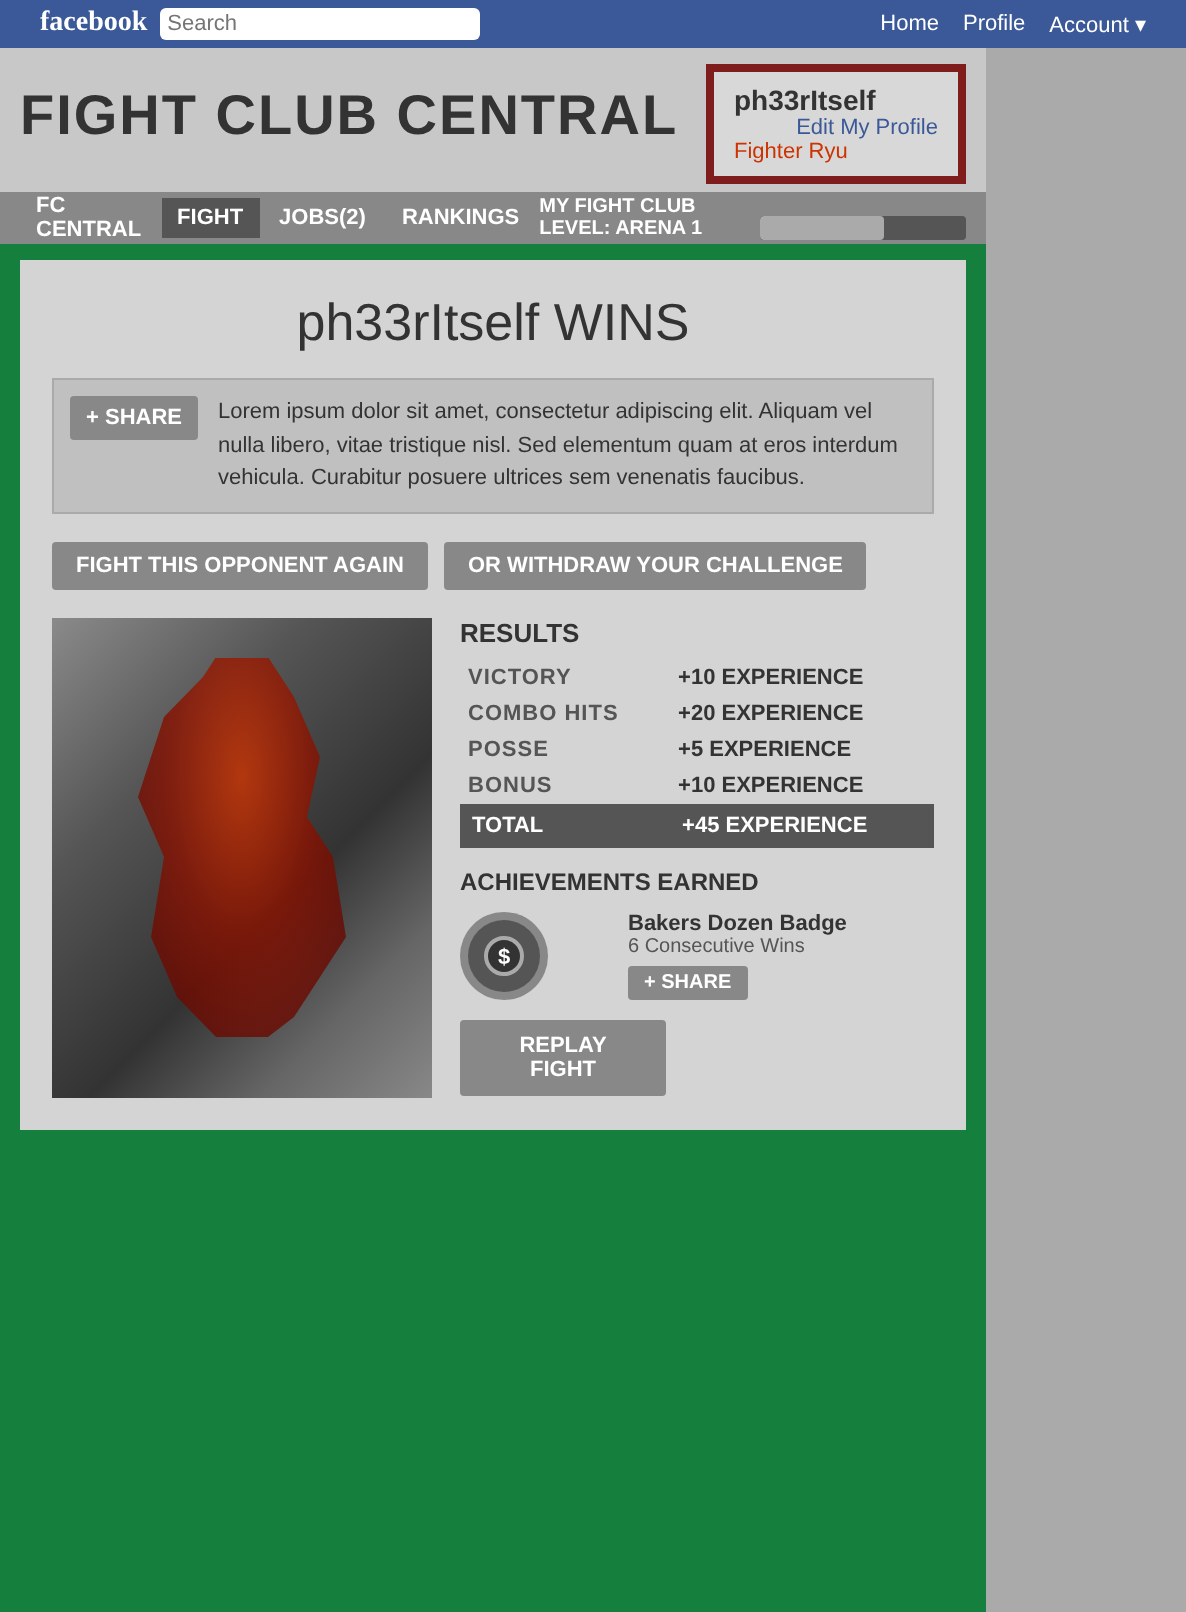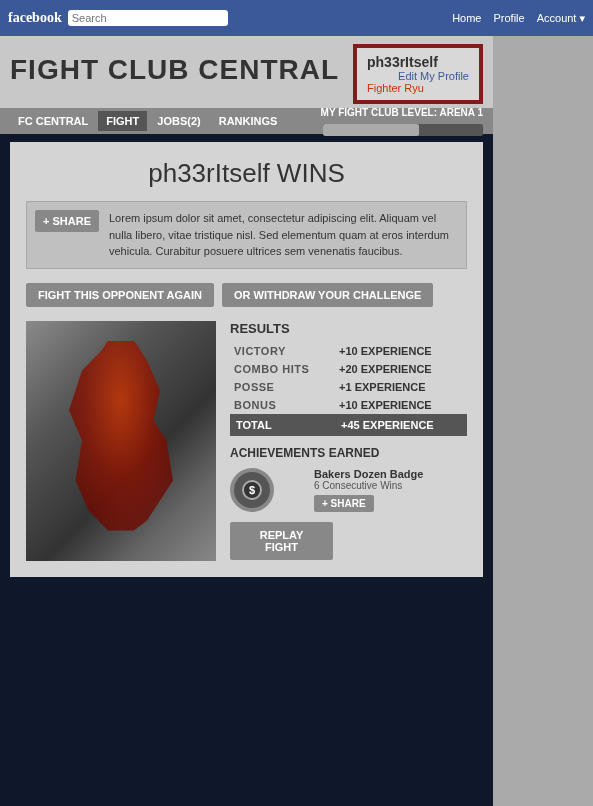--- a/index.html
+++ b/index.html
@@ -7,24 +7,24 @@
       width: 593px;
       min-height: 806px;
       font-family: Arial, Helvetica, sans-serif;
       background: #b0b0b0;
       font-size: 12px;
     }
 
     
     #fb-bar {
       background: #3b5998;
-      height: 36px;
+      height: 24px;
       display: flex;
       align-items: center;
-      padding: 0 8px;
+      padding: 0 20px;
       gap: 6px;
     }
     #fb-logo {
       color: white;
       font-weight: bold;
       font-size: 14px;
       font-family: Georgia, serif;
     }
     #fb-search {
       flex: 0 0 160px;
@@ -49,21 +49,21 @@
     
     #main-wrapper {
       display: flex;
       background: #c8c8c8;
       min-height: 782px;
     }
 
     
     #content {
       flex: 1;
-      background: #0f172a;
+      background: #15803d;
       padding-bottom: 10px;
     }
 
     
     #profile-header {
       background: #c8c8c8;
       display: flex;
       align-items: flex-start;
       padding: 8px 10px 4px 10px;
       gap: 10px;
@@ -117,21 +117,21 @@
       background: transparent;
     }
     .nav-item.active {
       background: #555;
     }
 
     
     #level-bar-area {
       margin-left: auto;
       display: flex;
-      flex-direction: column;
+      flex-direction: row;
       align-items: flex-end;
       gap: 6px;
     }
     #level-label {
       font-size: 10px;
       color: white;
       font-weight: bold;
     }
     #level-bar-bg {
       width: 160px;
@@ -427,21 +427,21 @@
                 <tr>
               <td class="result-label">VICTORY</td>
               <td class="result-value">+10 EXPERIENCE</td>
             </tr>
             <tr>
               <td class="result-label">COMBO HITS</td>
               <td class="result-value">+20 EXPERIENCE</td>
             </tr>
             <tr>
               <td class="result-label">POSSE</td>
-              <td class="result-value">+1 EXPERIENCE</td>
+              <td class="result-value">+5 EXPERIENCE</td>
             </tr>
             <tr>
               <td class="result-label">BONUS</td>
               <td class="result-value">+10 EXPERIENCE</td>
             </tr>
             <tr id="total-row">
               <td class="total-label">TOTAL</td>
               <td class="total-value">+45 EXPERIENCE</td>
             </tr>
           </tbody>

